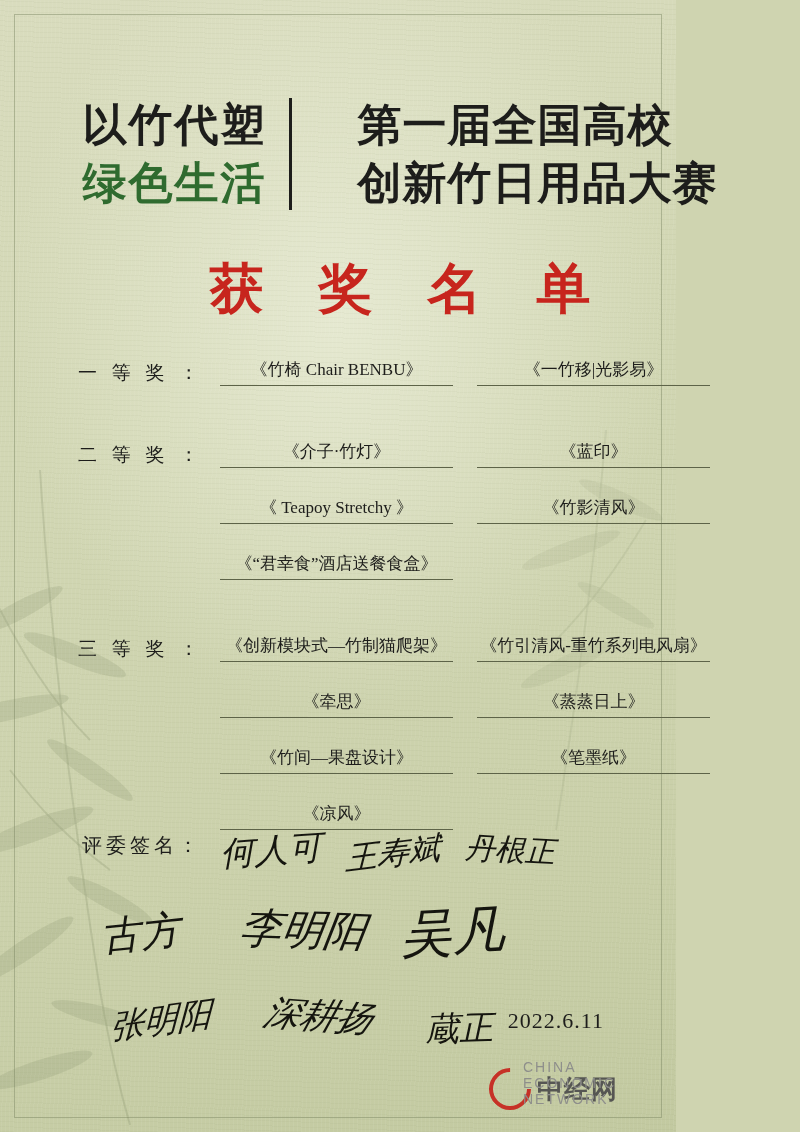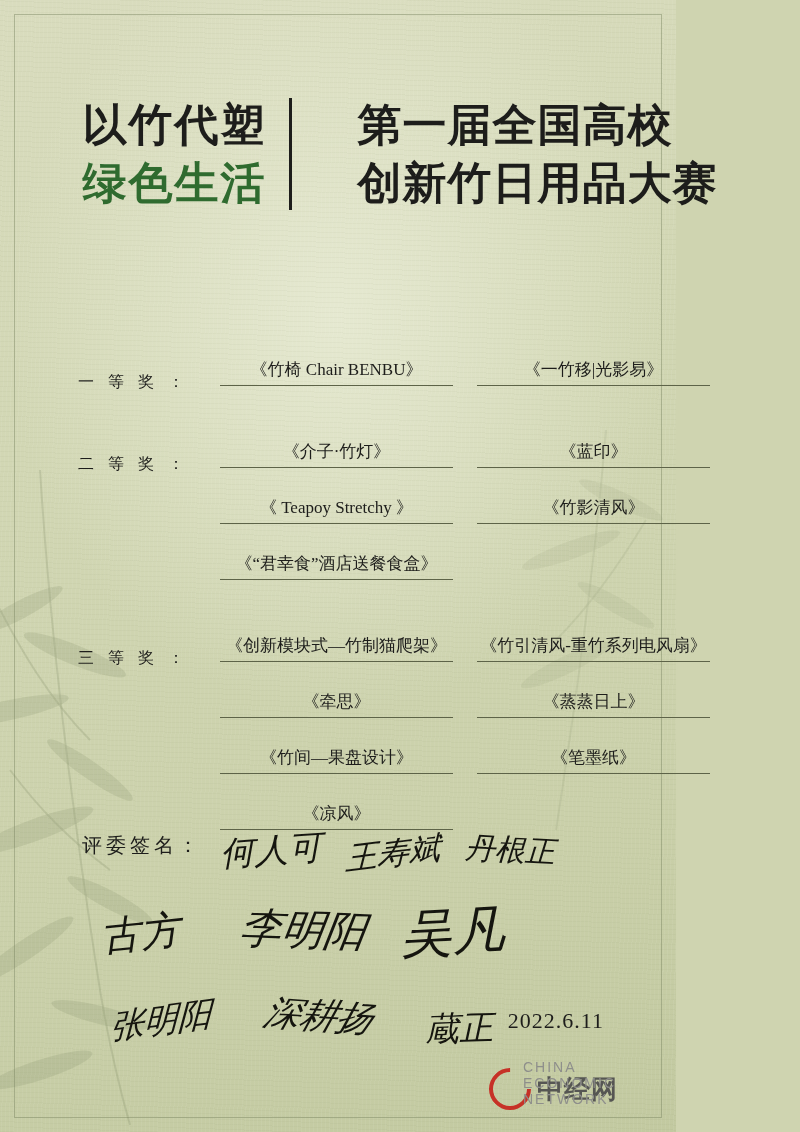--- a/index.html
+++ b/index.html
@@ -104,23 +104,23 @@
     left: 78px;
     width: 644px;
   }
   .prize-group {
     position: relative;
     margin-bottom: 26px;
   }
   .prize-label {
     position: absolute;
     left: 0;
-    top: 20px;
+    top: 8px;
     width: 130px;
-    font-size: 16px;
+    font-size: 19px;
     letter-spacing: 5px;
     color: #1d1d1b;
   }
   .entries {
     margin-left: 130px;
     display: flex;
     flex-wrap: wrap;
   }
   .entry {
     width: 50%;
@@ -253,20 +253,21 @@
       <div>以竹代塑</div>
       <div class="line2">绿色生活</div>
     </div>
     <div class="divider-bar"></div>
     <div class="title-main">
       <div>第一届全国高校</div>
       <div>创新竹日用品大赛</div>
     </div>
   </div>
 
+  <div class="award-title">获 奖 名 单</div>
 
   <div class="list">
 
     <div class="prize-group">
       <div class="prize-label">一 等 奖 ：</div>
       <div class="entries">
         <div class="entry">《竹椅 Chair BENBU》</div>
         <div class="entry">《一竹移|光影易》</div>
       </div>
     </div>

